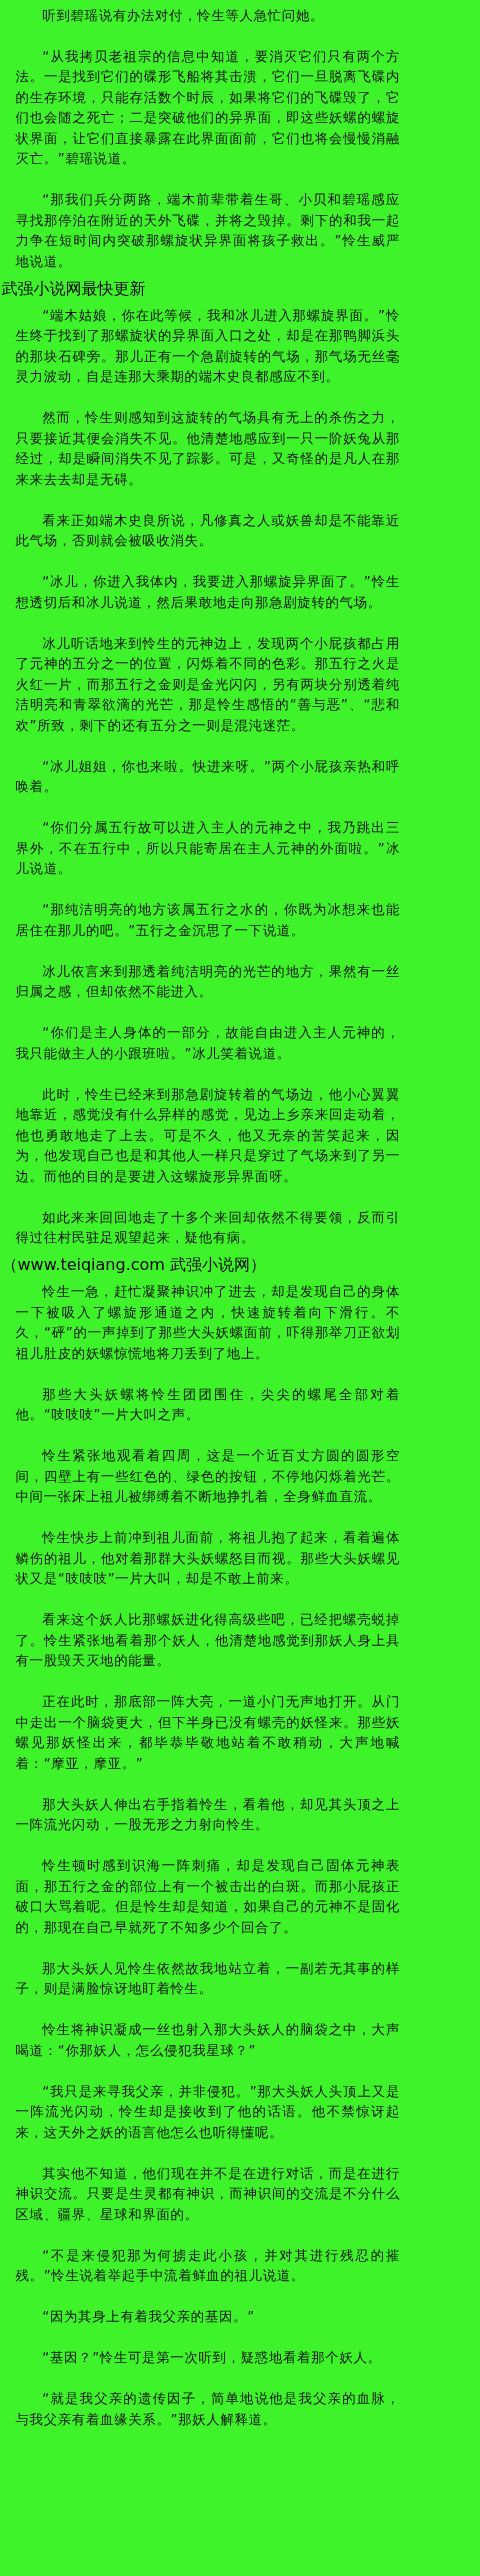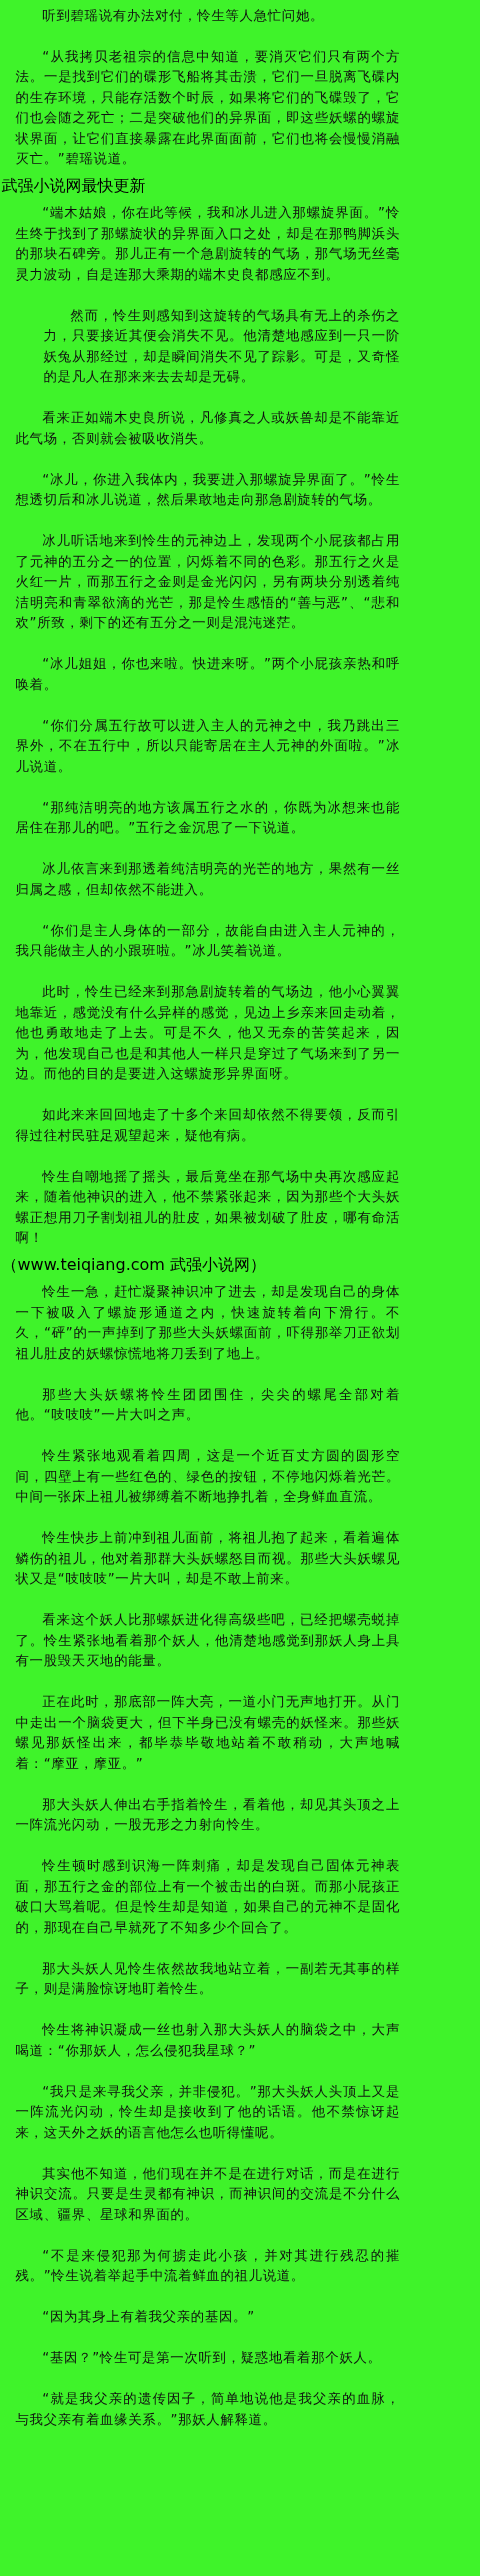--- a/index.html
+++ b/index.html
@@ -32,34 +32,34 @@
     font-family: "DejaVu Sans", sans-serif;
   }
 </style>
 </head>
 <body style="background-color: rgb(63, 243, 42);">
 
 <div class="page">
   <div>
       <p class="para" style="color: rgb(16, 16, 16);">听到碧瑶说有办法对付，怜生等人急忙问她。</p>
       <p class="para" style="color: rgb(16, 16, 16);">“从我拷贝老祖宗的信息中知道，要消灭它们只有两个方法。一是找到它们的碟形飞船将其击溃，它们一旦脱离飞碟内的生存环境，只能存活数个时辰，如果将它们的飞碟毁了，它们也会随之死亡；二是突破他们的异界面，即这些妖螺的螺旋状界面，让它们直接暴露在此界面面前，它们也将会慢慢消融灭亡。”碧瑶说道。</p>
+      <p class="para" style="color: rgb(16, 16, 16);">“那我们兵分两路，端木前辈带着生哥、小贝和碧瑶感应寻找那停泊在附近的天外飞碟，并将之毁掉。剩下的和我一起力争在短时间内突破那螺旋状异界面将孩子救出。”怜生威严地说道。</p>
       <p class="notice" style="color: rgb(0, 0, 0);">武强小说网最快更新</p>
       <p class="para" style="color: rgb(16, 16, 16);">“端木姑娘，你在此等候，我和冰儿进入那螺旋界面。”怜生终于找到了那螺旋状的异界面入口之处，却是在那鸭脚浜头的那块石碑旁。那儿正有一个急剧旋转的气场，那气场无丝毫灵力波动，自是连那大乘期的端木史良都感应不到。</p>
-      <p class="para" style="color: rgb(16, 16, 16); margin-left: 28px;">然而，怜生则感知到这旋转的气场具有无上的杀伤之力，只要接近其便会消失不见。他清楚地感应到一只一阶妖兔从那经过，却是瞬间消失不见了踪影。可是，又奇怪的是凡人在那来来去去却是无碍。</p>
+      <p class="para" style="color: rgb(16, 16, 16);">然而，怜生则感知到这旋转的气场具有无上的杀伤之力，只要接近其便会消失不见。他清楚地感应到一只一阶妖兔从那经过，却是瞬间消失不见了踪影。可是，又奇怪的是凡人在那来来去去却是无碍。</p>
       <p class="para" style="color: rgb(16, 16, 16);">看来正如端木史良所说，凡修真之人或妖兽却是不能靠近此气场，否则就会被吸收消失。</p>
       <p class="para" style="color: rgb(16, 16, 16);">“冰儿，你进入我体内，我要进入那螺旋异界面了。”怜生想透切后和冰儿说道，然后果敢地走向那急剧旋转的气场。</p>
       <p class="para" style="color: rgb(16, 16, 16);">冰儿听话地来到怜生的元神边上，发现两个小屁孩都占用了元神的五分之一的位置，闪烁着不同的色彩。那五行之火是火红一片，而那五行之金则是金光闪闪，另有两块分别透着纯洁明亮和青翠欲滴的光芒，那是怜生感悟的“善与恶”、“悲和欢”所致，剩下的还有五分之一则是混沌迷茫。</p>
       <p class="para" style="color: rgb(16, 16, 16);">“冰儿姐姐，你也来啦。快进来呀。”两个小屁孩亲热和呼唤着。</p>
       <p class="para" style="color: rgb(16, 16, 16);">“你们分属五行故可以进入主人的元神之中，我乃跳出三界外，不在五行中，所以只能寄居在主人元神的外面啦。”冰儿说道。</p>
       <p class="para" style="color: rgb(16, 16, 16);">“那纯洁明亮的地方该属五行之水的，你既为冰想来也能居住在那儿的吧。”五行之金沉思了一下说道。</p>
       <p class="para" style="color: rgb(16, 16, 16);">冰儿依言来到那透着纯洁明亮的光芒的地方，果然有一丝归属之感，但却依然不能进入。</p>
       <p class="para" style="color: rgb(16, 16, 16);">“你们是主人身体的一部分，故能自由进入主人元神的，我只能做主人的小跟班啦。”冰儿笑着说道。</p>
       <p class="para" style="color: rgb(16, 16, 16);">此时，怜生已经来到那急剧旋转着的气场边，他小心翼翼地靠近，感觉没有什么异样的感觉，见边上乡亲来回走动着，他也勇敢地走了上去。可是不久，他又无奈的苦笑起来，因为，他发现自己也是和其他人一样只是穿过了气场来到了另一边。而他的目的是要进入这螺旋形异界面呀。</p>
       <p class="para" style="color: rgb(16, 16, 16);">如此来来回回地走了十多个来回却依然不得要领，反而引得过往村民驻足观望起来，疑他有病。</p>
-      <p class="para" style="color: rgb(16, 16, 16);">怜生自嘲地摇了摇头，最后竟坐在那气场中央再次感应起来，随着他神识的进入，他不禁紧张起来，因为那些个大头妖螺正想用刀子割划祖儿的肚皮，如果被划破了肚皮，哪有命活啊！</p>
       <p class="notice" style="color: rgb(0, 0, 0);">（www.teiqiang.com 武强小说网）</p>
       <p class="para" style="color: rgb(16, 16, 16);">怜生一急，赶忙凝聚神识冲了进去，却是发现自己的身体一下被吸入了螺旋形通道之内，快速旋转着向下滑行。不久，“砰”的一声掉到了那些大头妖螺面前，吓得那举刀正欲划祖儿肚皮的妖螺惊慌地将刀丢到了地上。</p>
       <p class="para" style="color: rgb(16, 16, 16);">那些大头妖螺将怜生团团围住，尖尖的螺尾全部对着他。“吱吱吱”一片大叫之声。</p>
       <p class="para" style="color: rgb(16, 16, 16);">怜生紧张地观看着四周，这是一个近百丈方圆的圆形空间，四壁上有一些红色的、绿色的按钮，不停地闪烁着光芒。中间一张床上祖儿被绑缚着不断地挣扎着，全身鲜血直流。</p>
       <p class="para" style="color: rgb(16, 16, 16);">怜生快步上前冲到祖儿面前，将祖儿抱了起来，看着遍体鳞伤的祖儿，他对着那群大头妖螺怒目而视。那些大头妖螺见状又是“吱吱吱”一片大叫，却是不敢上前来。</p>
       <p class="para" style="color: rgb(16, 16, 16);">看来这个妖人比那螺妖进化得高级些吧，已经把螺壳蜕掉了。怜生紧张地看着那个妖人，他清楚地感觉到那妖人身上具有一股毁天灭地的能量。</p>
       <p class="para" style="color: rgb(16, 16, 16);">正在此时，那底部一阵大亮，一道小门无声地打开。从门中走出一个脑袋更大，但下半身已没有螺壳的妖怪来。那些妖螺见那妖怪出来，都毕恭毕敬地站着不敢稍动，大声地喊着：“摩亚，摩亚。”</p>
       <p class="para" style="color: rgb(16, 16, 16);">那大头妖人伸出右手指着怜生，看着他，却见其头顶之上一阵流光闪动，一股无形之力射向怜生。</p>
       <p class="para" style="color: rgb(16, 16, 16);">怜生顿时感到识海一阵刺痛，却是发现自己固体元神表面，那五行之金的部位上有一个被击出的白斑。而那小屁孩正破口大骂着呢。但是怜生却是知道，如果自己的元神不是固化的，那现在自己早就死了不知多少个回合了。</p>
       <p class="para" style="color: rgb(16, 16, 16);">那大头妖人见怜生依然故我地站立着，一副若无其事的样子，则是满脸惊讶地盯着怜生。</p>

